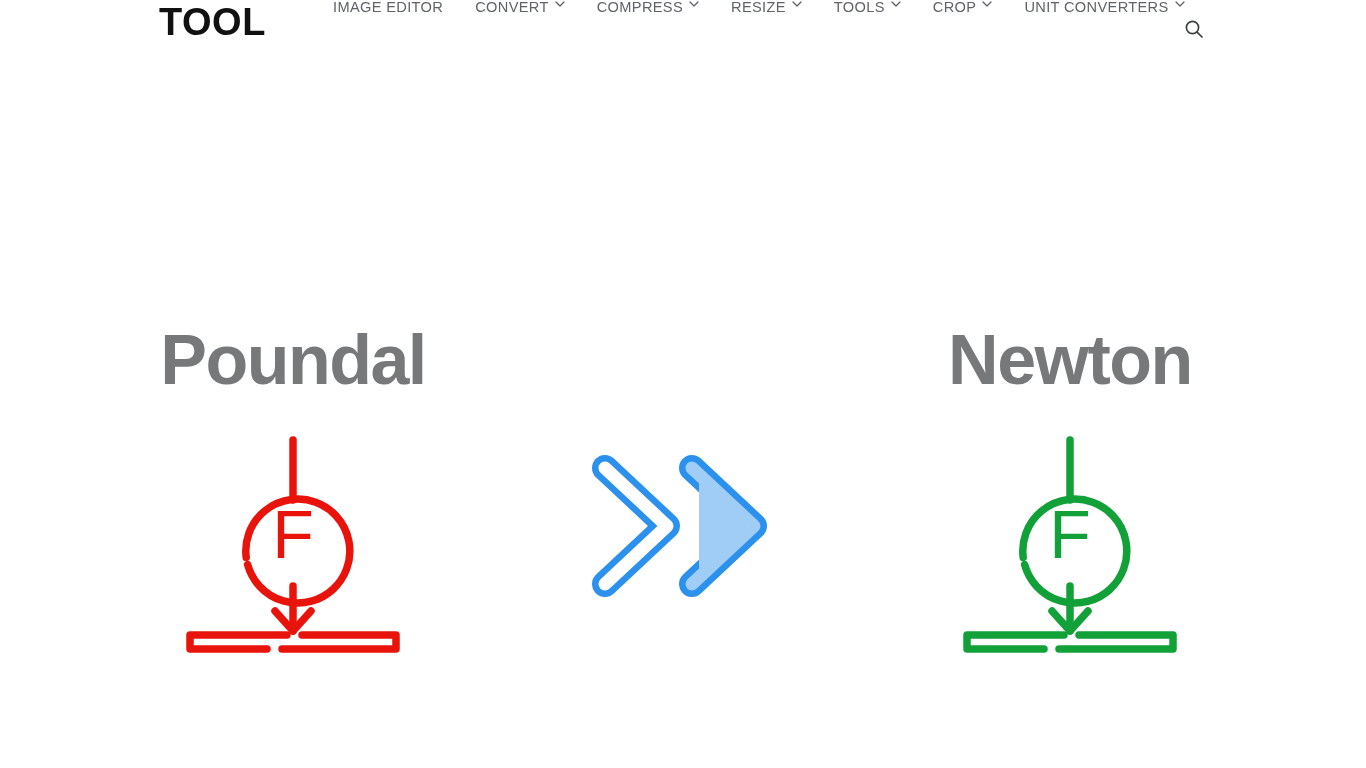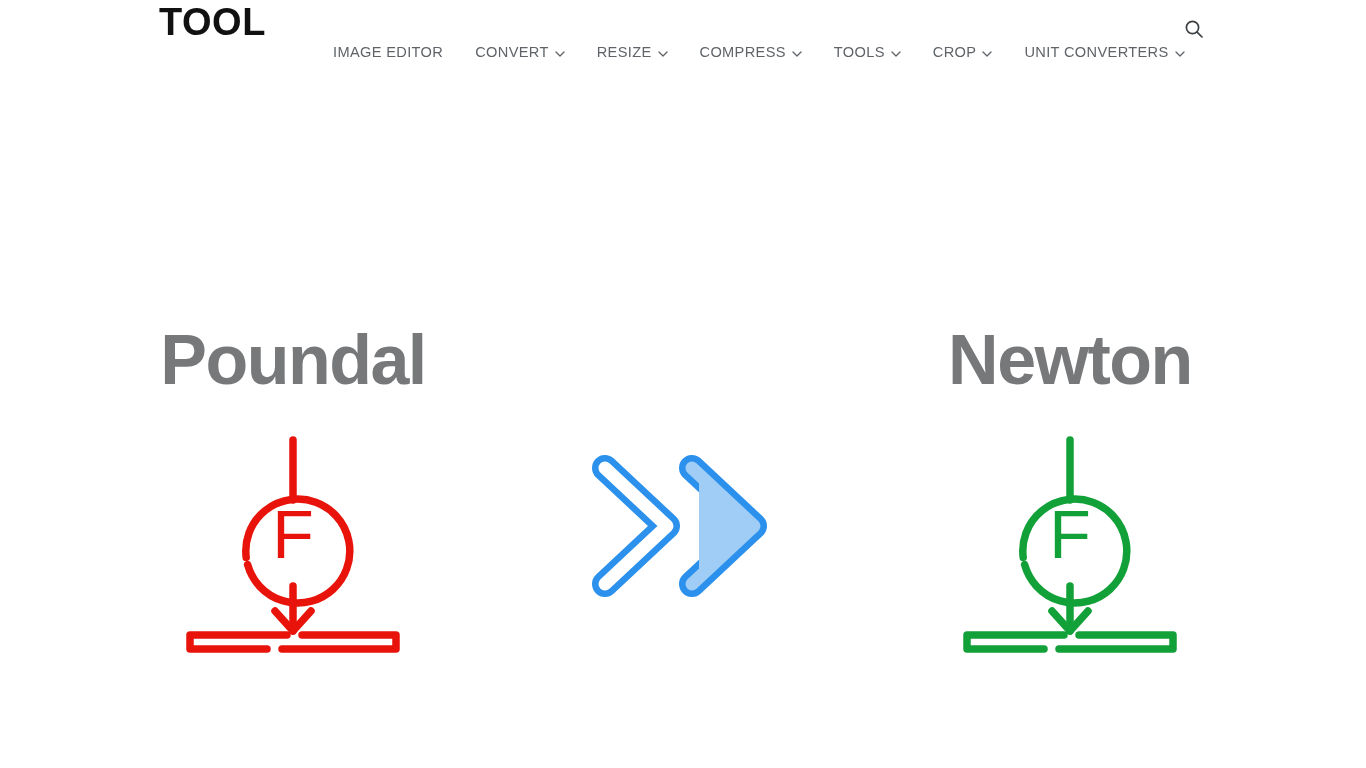--- a/index.html
+++ b/index.html
@@ -52,21 +52,21 @@
     position: absolute;
     left: 333px;
     top: 0;
     height: 60px;
     display: flex;
     align-items: center;
     gap: 0px;
   }
   .nav-item {
     display: flex;
-    align-items: flex-end;
+    align-items: flex-start;
     gap: 6px;
     padding: 0 16px;
     height: 60px;
     color: #5f6368;
     font-size: 14.6px;
     letter-spacing: 0.35px;
     text-decoration: none;
     white-space: nowrap;
     cursor: pointer;
   }
@@ -159,30 +159,30 @@
     <a class="nav-item" href="#">
       <span class="nav-label">CONVERT</span>
       <span class="caret">
         <svg width="10" height="10" viewBox="0 0 10 10">
             <path d="M1 3 L5 7 L9 3" fill="none" stroke="#5f6368" stroke-width="1.3" stroke-linecap="round" stroke-linejoin="round"></path>
           </svg>
       </span>
     </a>
 
     <a class="nav-item" href="#">
+      <span class="nav-label">COMPRESS</span>
+      <span class="caret">
+        <svg width="10" height="10" viewBox="0 0 10 10">
+            <path d="M1 3 L5 7 L9 3" fill="none" stroke="#5f6368" stroke-width="1.3" stroke-linecap="round" stroke-linejoin="round"></path>
+          </svg>
+      </span>
+    </a>
+
+    <a class="nav-item" href="#">
       <span class="nav-label">RESIZE</span>
-      <span class="caret">
-        <svg width="10" height="10" viewBox="0 0 10 10">
-            <path d="M1 3 L5 7 L9 3" fill="none" stroke="#5f6368" stroke-width="1.3" stroke-linecap="round" stroke-linejoin="round"></path>
-          </svg>
-      </span>
-    </a>
-
-    <a class="nav-item" href="#">
-      <span class="nav-label">COMPRESS</span>
       <span class="caret">
         <svg width="10" height="10" viewBox="0 0 10 10">
             <path d="M1 3 L5 7 L9 3" fill="none" stroke="#5f6368" stroke-width="1.3" stroke-linecap="round" stroke-linejoin="round"></path>
           </svg>
       </span>
     </a>
 
     <a class="nav-item" href="#">
       <span class="nav-label">TOOLS</span>
       <span class="caret">

